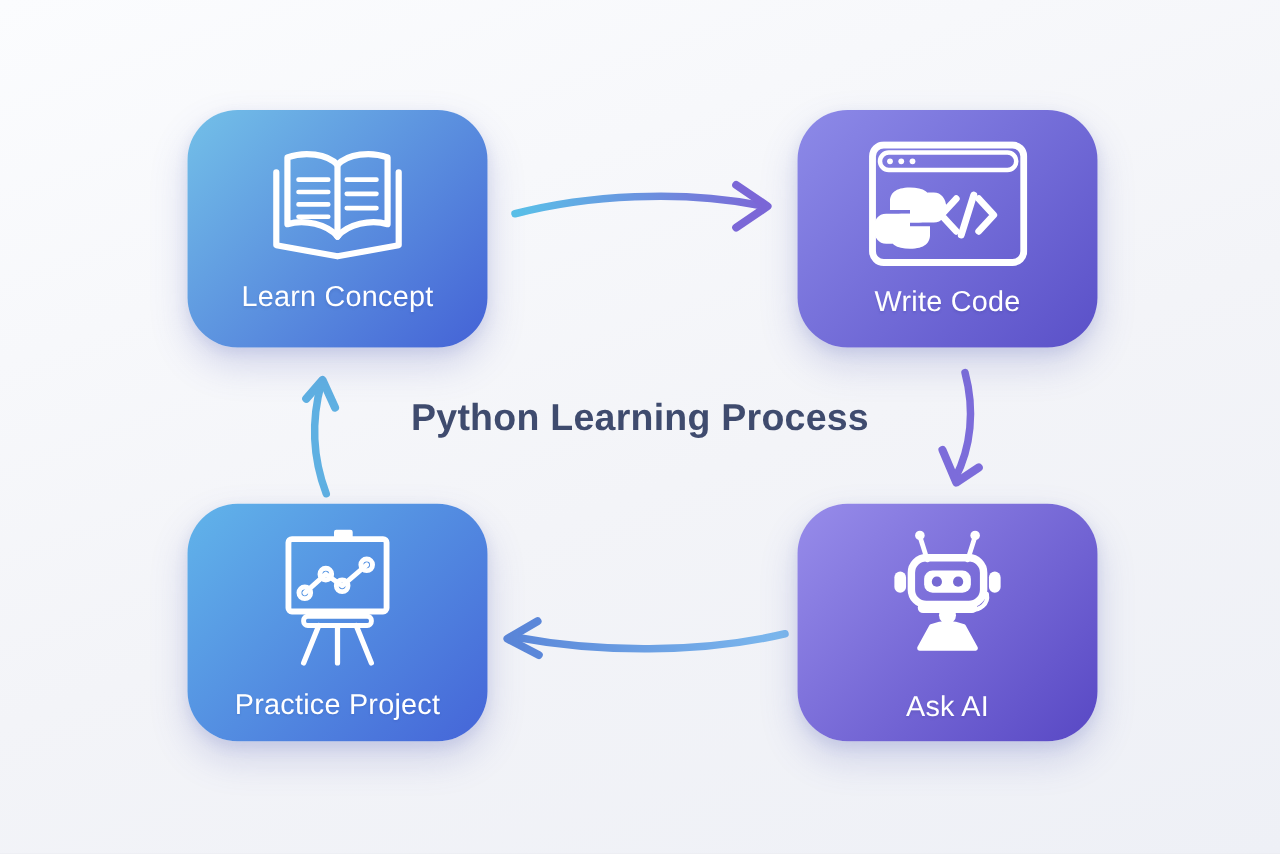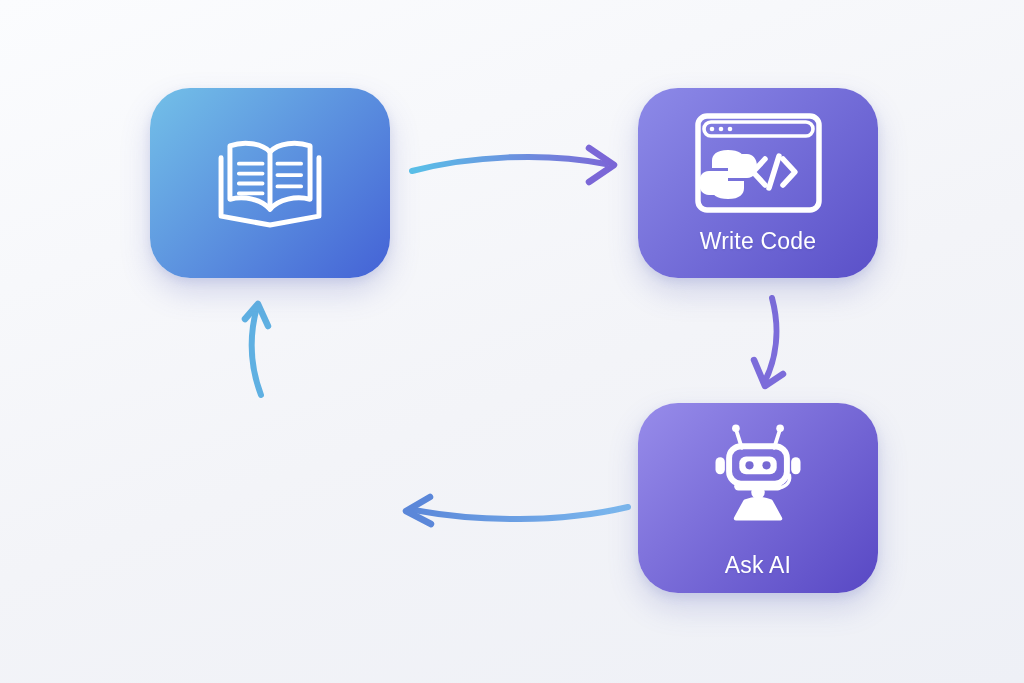--- a/index.html
+++ b/index.html
@@ -78,32 +78,34 @@
       <path d="M628 507 C560 523 478 522 414 510" stroke="url(#gradBottom)" stroke-width="6"></path>
       <path d="M430 497 L406 511 L431 524" stroke-width="6.5" stroke="#5b87d9"></path>
     </g>
 
     <g fill="none" stroke-linecap="round" stroke-linejoin="round">
       <path d="M261 395 C250 366 249 336 257 307" stroke-width="6" stroke="#5fb0e2"></path>
       <path d="M245 319 L258 304 L268 326" stroke-width="6.5" stroke="#5fb0e2"></path>
     </g>
   </svg>
 
+  <div class="diagram-title">Python Learning Process</div>
 
   <div class="node node-learn" style="background: linear-gradient(135deg, rgb(115, 192, 232) 0%, rgb(68, 98, 214) 100%);">
     <span class="icon">
       <svg width="124" height="91" viewBox="0 0 125 92" fill="none" stroke="#ffffff" stroke-linecap="round" stroke-linejoin="round">
         <path d="M62.5 14 C54 5 36 3 22 8 L22 62 C36 58 54 62 62.5 72" stroke-width="5"></path>
         <path d="M62.5 14 C71 5 89 3 103 8 L103 62 C89 58 71 62 62.5 72" stroke-width="5"></path>
         <path d="M62.5 14 V72" stroke-width="5"></path>
         <path d="M13 20 L13 79 L62.5 88 L112 79 L112 20" stroke-width="5"></path>
         <path d="M31 26 H55 M31 36 H55 M31 46 H55 M31 56 H55" stroke-width="3.8"></path>
         <path d="M70 26 H94 M70 37.5 H94 M70 49 H94" stroke-width="3.8"></path>
       </svg>
     </span>
+    <span class="node-label">Learn Concept</span>
   </div>
 
   <div class="node node-write" style="background: linear-gradient(135deg, rgb(141, 138, 232) 0%, rgb(90, 80, 200) 100%);">
     <span class="icon">
       <svg width="127" height="100" viewBox="0 0 127 100" fill="none">
         <rect x="3" y="3" width="121" height="94" rx="9" stroke="#ffffff" stroke-width="5.5"></rect>
         <rect x="9" y="9" width="109" height="14" rx="7" stroke="#ffffff" stroke-width="3.6"></rect>
         <circle cx="17" cy="16" r="2.3" fill="#ffffff"></circle>
         <circle cx="26" cy="16" r="2.3" fill="#ffffff"></circle>
         <circle cx="35" cy="16" r="2.3" fill="#ffffff"></circle>
@@ -137,14 +139,32 @@
         <rect x="32" y="74" width="56" height="10" rx="5" fill="#ffffff"></rect>
         <circle cx="60" cy="86" r="8" fill="#ffffff"></circle>
         <path d="M97 66 C99 76 90 81 83 81" stroke="#ffffff" stroke-width="4" stroke-linecap="round"></path>
         <circle cx="82" cy="81" r="2.6" fill="#ffffff"></circle>
         <path d="M45 97 Q60 91 75 97 L86 117 L34 117 Z" fill="#ffffff" stroke="#ffffff" stroke-width="5" stroke-linejoin="round"></path>
       </svg>
     </span>
     <span class="node-label">Ask AI</span>
   </div>
 
+  <div class="node node-practice" style="background: linear-gradient(135deg, rgb(97, 180, 234) 0%, rgb(69, 101, 216) 100%);">
+    <span class="icon">
+      <svg width="122" height="114" viewBox="0 0 130 122" fill="none" stroke="#ffffff" stroke-linecap="round" stroke-linejoin="round">
+        <rect x="62" y="3" width="16" height="8" rx="2" fill="#ffffff" stroke="none"></rect>
+        <rect x="23" y="11" width="84" height="62" rx="3" stroke-width="5"></rect>
+        <path d="M37 57 L55 41 L69 51 L90 33" stroke-width="4.2"></path>
+        <circle cx="37" cy="57" r="5" stroke-width="4.2"></circle>
+        <circle cx="55" cy="41" r="5" stroke-width="4.2"></circle>
+        <circle cx="69" cy="51" r="5" stroke-width="4.2"></circle>
+        <circle cx="90" cy="33" r="5" stroke-width="4.2"></circle>
+        <rect x="36" y="77" width="58" height="8" rx="3.5" stroke-width="4.2"></rect>
+        <path d="M49 85 L36 117" stroke-width="4.5"></path>
+        <path d="M65 85 L65 117" stroke-width="4.5"></path>
+        <path d="M81 85 L94 117" stroke-width="4.5"></path>
+      </svg>
+    </span>
+    <span class="node-label">Practice Project</span>
+  </div>
 
 </div>
 
 </body></html>

